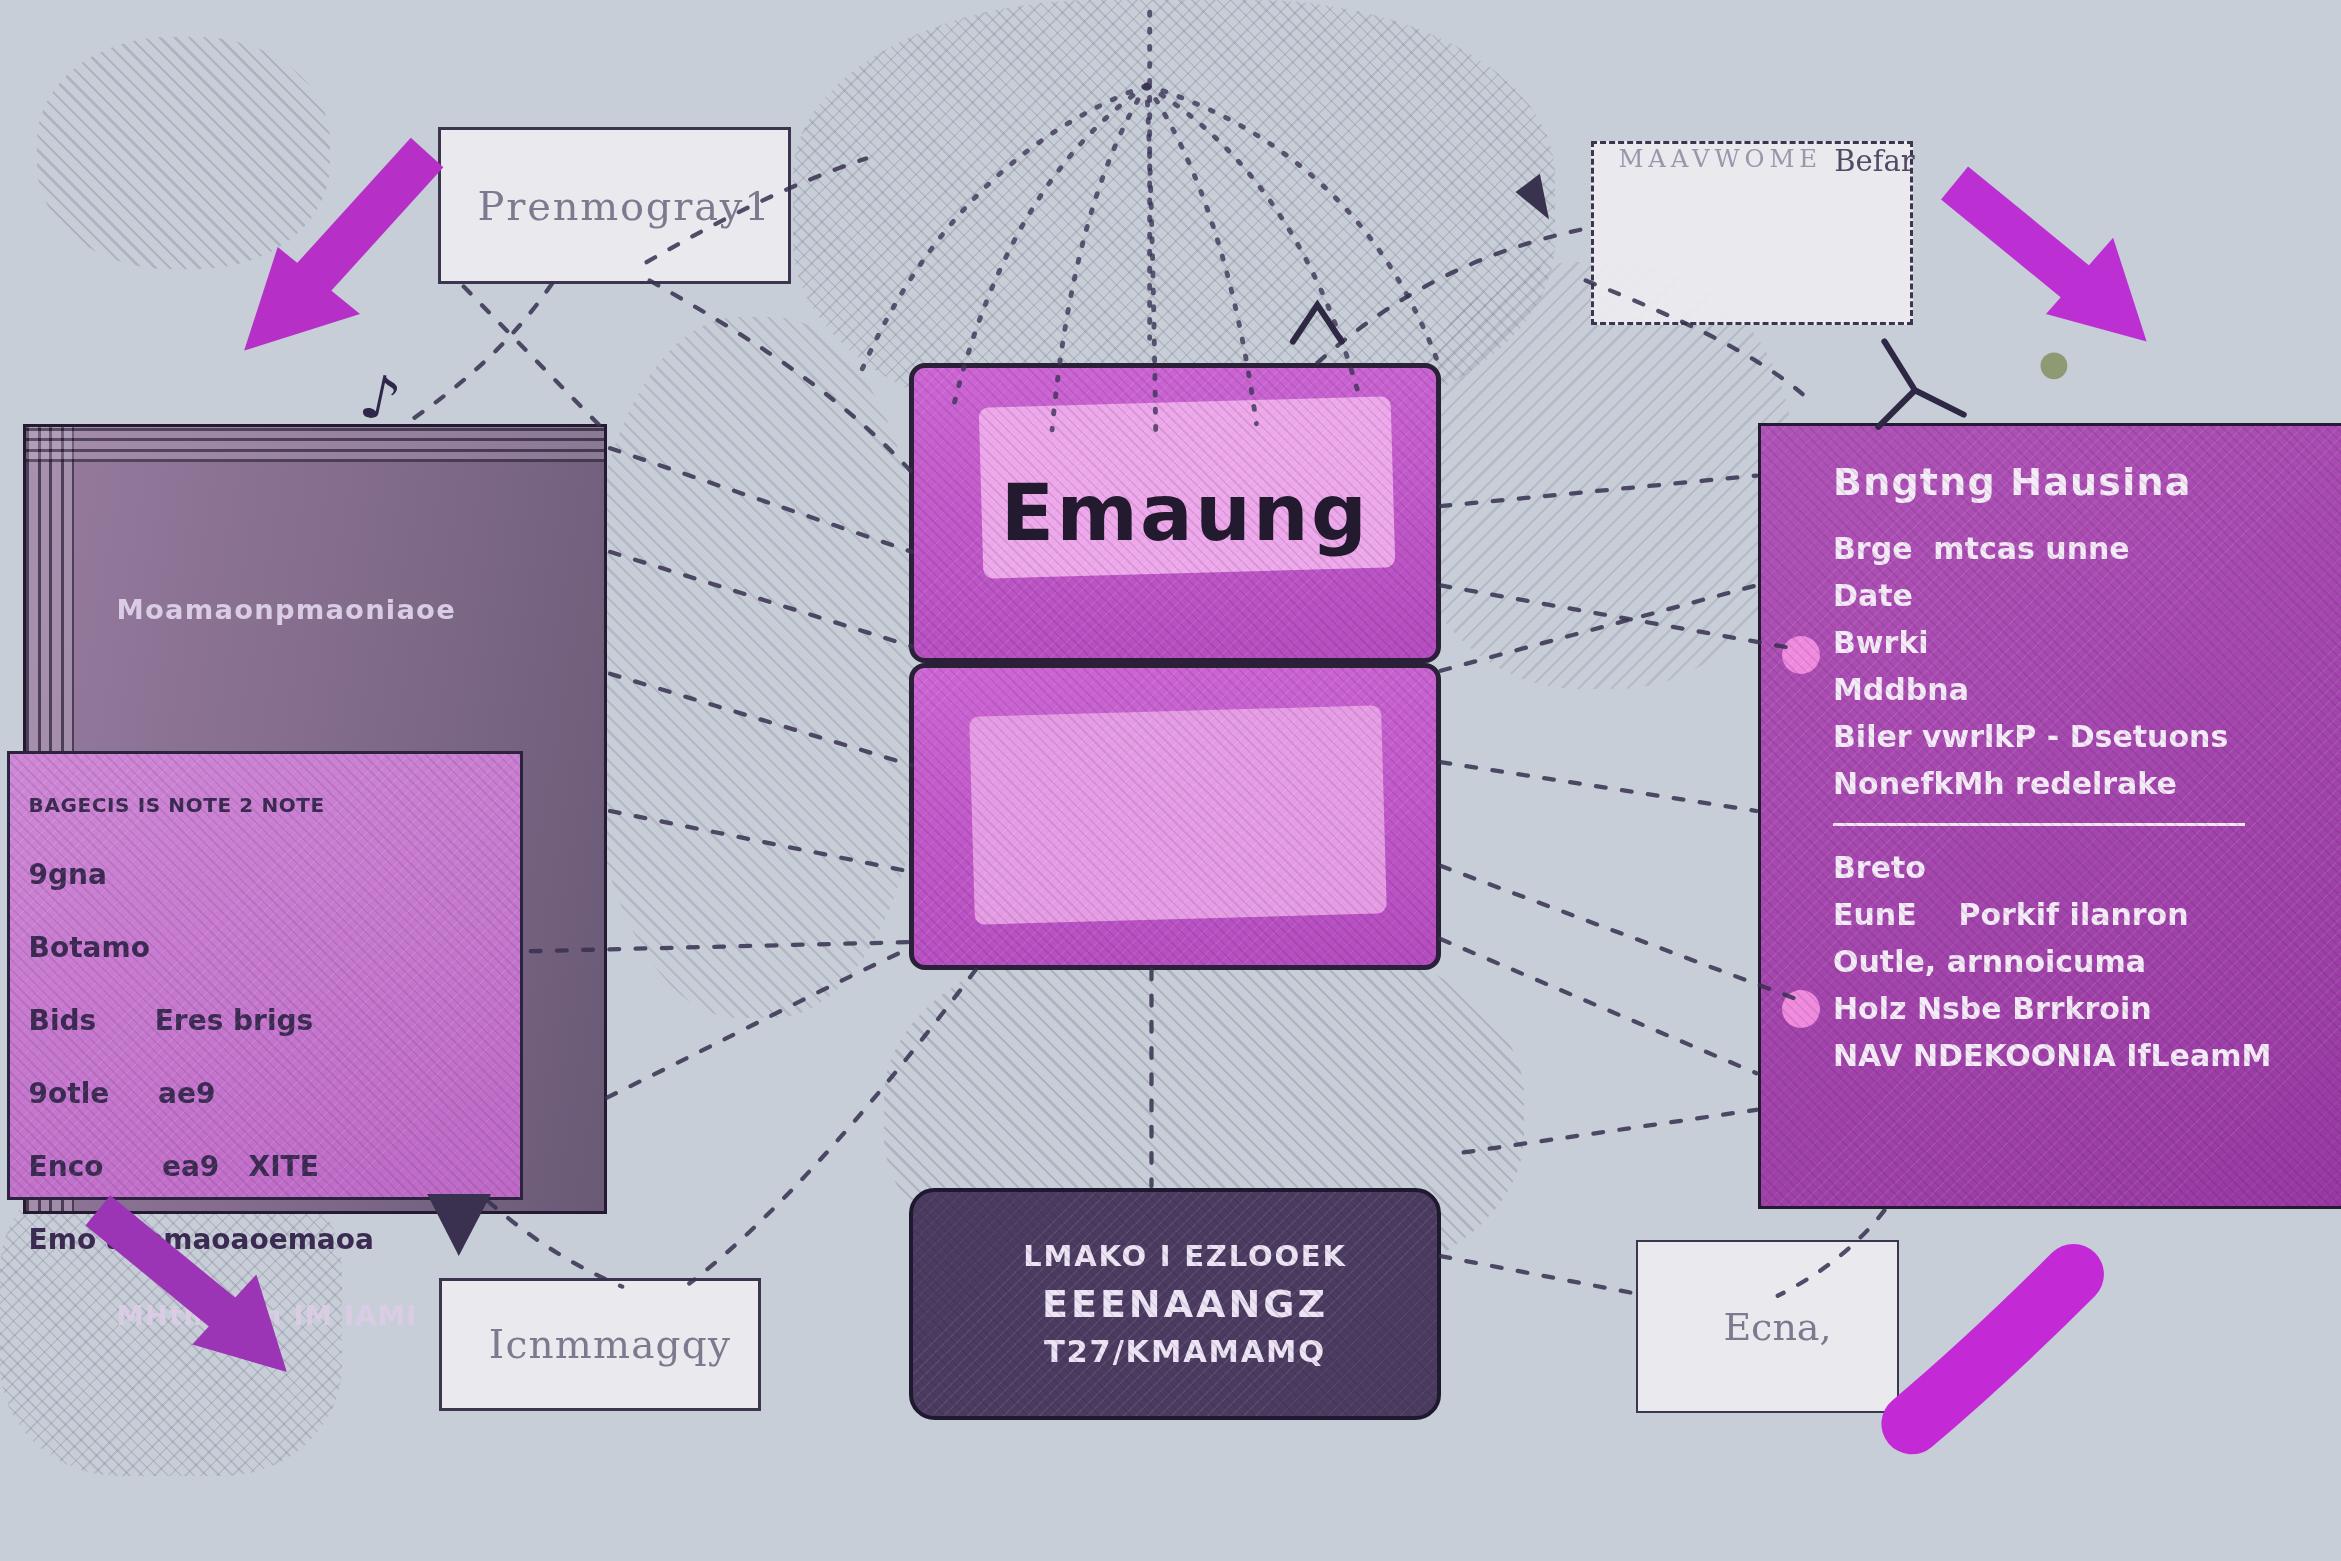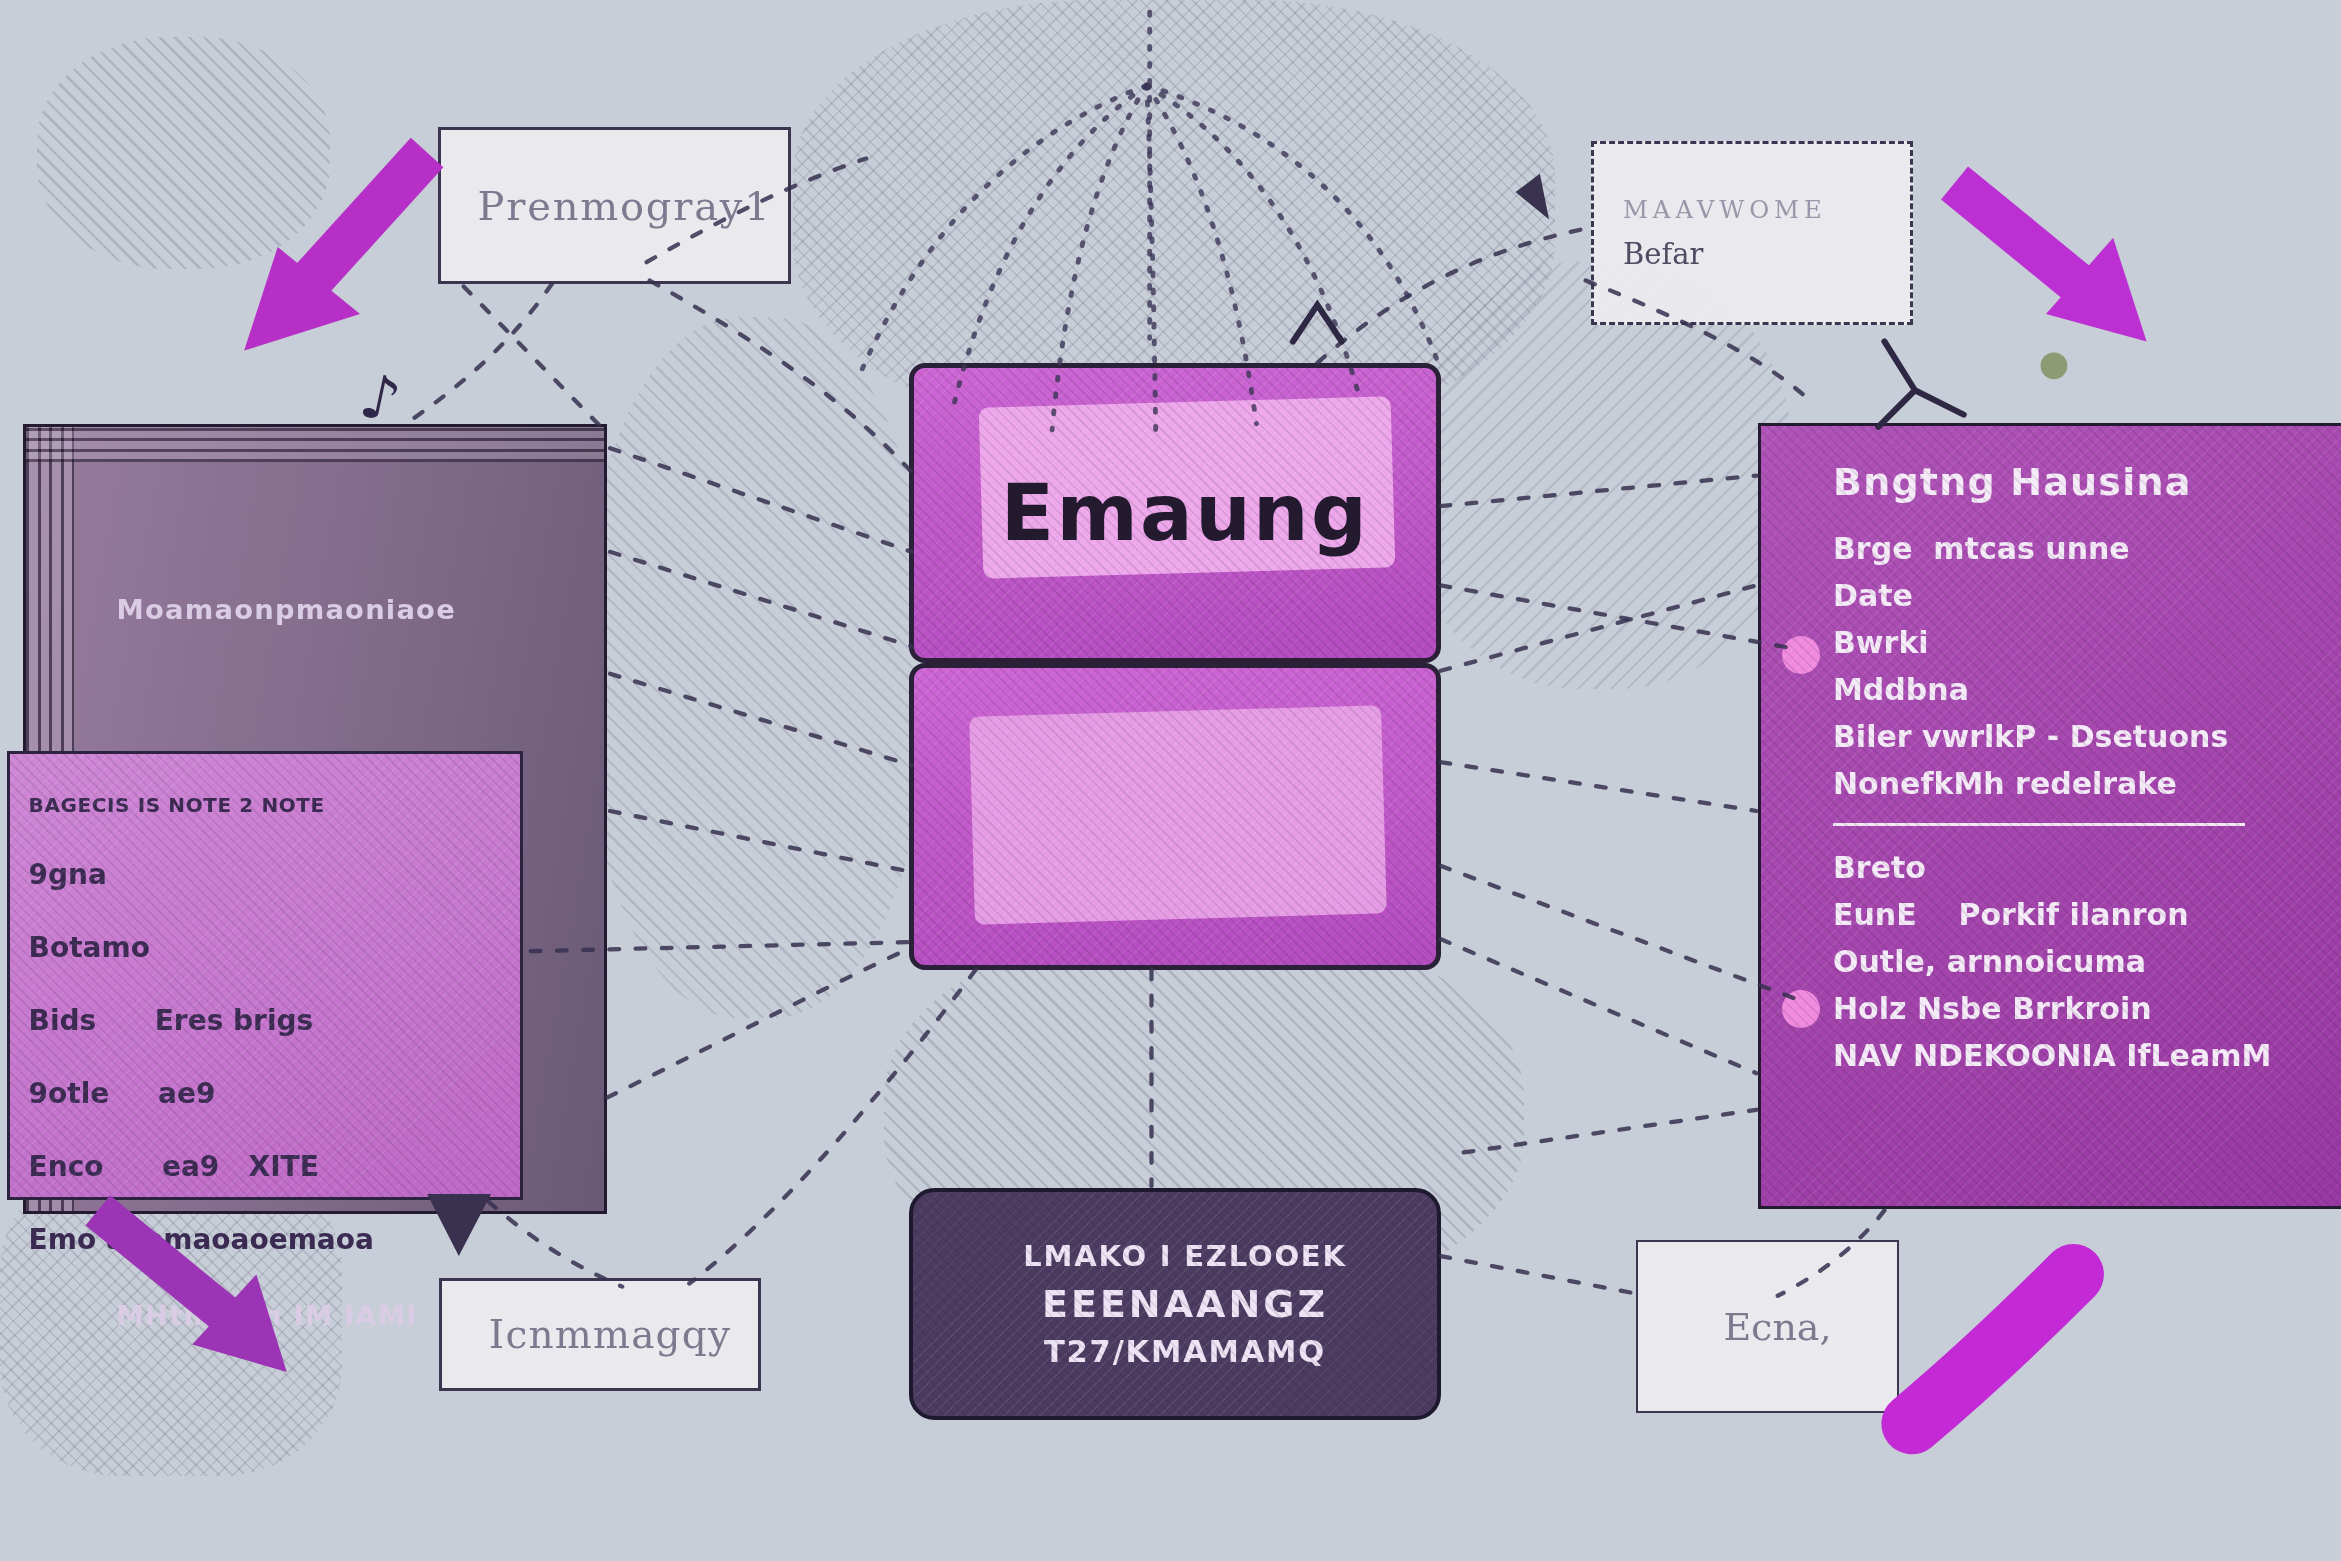--- a/index.html
+++ b/index.html
@@ -15,25 +15,25 @@
 
   .box{position:absolute;z-index:2;box-sizing:border-box;padding-left:20px;}
   .textured::after{content:"";position:absolute;inset:0;border-radius:inherit;pointer-events:none;
     background-image:repeating-linear-gradient(45deg,rgba(30,20,40,.10) 0 1.8px,transparent 1.8px 7.3px),
                      repeating-linear-gradient(-45deg,rgba(255,255,255,.08) 0 1.2px,transparent 1.2px 8.5px);}
 
   
   .label-box{background:rgba(235,235,240,.92);border:3px solid #3c3550;display:flex;align-items:center;
     justify-content:center;color:#7d7a90;font-family:"DejaVu Serif",serif;}
   #label-top-left{left:438px;top:127px;width:353px;height:157px;font-size:40px;letter-spacing:1.8px;}
-  #label-top-right{left:1591px;top:141px;width:322px;height:184px;border-style:dashed;flex-direction:column;
+  #label-top-right{left:1591px;top:141px;width:322px;height:184px;border-style:dashed;flex-direction:row;
     align-items:flex-start;justify-content:center;gap:12.2px;padding-left:29px;}
   #label-top-right .tr1{font-size:24.4px;letter-spacing:4.9px;color:#9a97aa;}
   #label-top-right .tr2{font-size:29px;color:#504a62;}
-  #label-bottom-left{left:439px;top:1278px;width:322px;height:113px;font-size:39px;letter-spacing:1.2px;}
+  #label-bottom-left{left:439px;top:1278px;width:322px;height:133px;font-size:39px;letter-spacing:1.2px;}
   #label-bottom-right{left:1636px;top:1240px;width:263px;height:173px;border-width:2.4px;font-size:38px;}
 
   
   .center-box{left:909px;width:532px;border:5.5px solid #2a2138;border-radius:16px;
     background:linear-gradient(175deg,#cd66d4 0%,#b44bbf 100%);display:flex;align-items:center;
     justify-content:center;color:#241a30;font-size:78px;font-weight:600;letter-spacing:2.4px;}
   .center-box .hl{position:absolute;background:#eda7ea;border-radius:9.8px;transform:rotate(-1.6deg);}
   .center-box span{position:relative;z-index:1;}
   #center-top{top:363px;height:300px;}
   #center-top .hl{left:67px;right:43px;top:34px;height:171px;}

